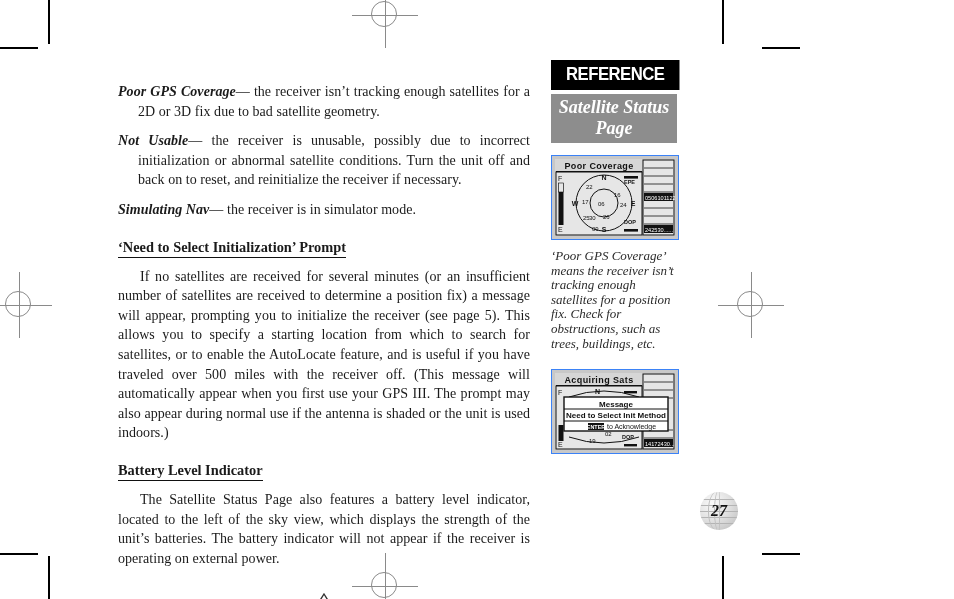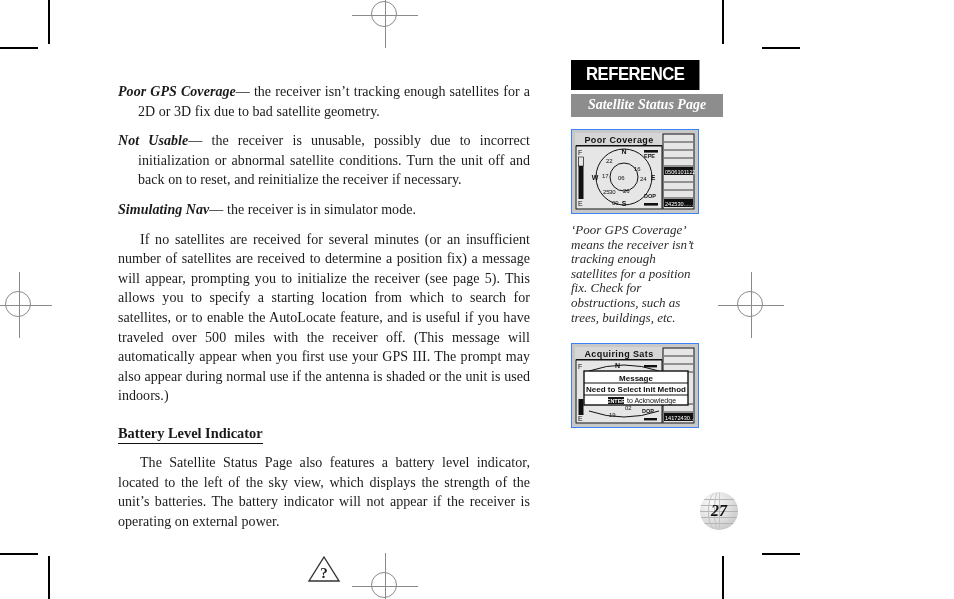--- a/index.html
+++ b/index.html
@@ -71,47 +71,47 @@
   
   .warn-wrap {
     text-align: center;
     margin: 24px 0 12px 0;
   }
   .warn-icon { display: inline-block; line-height: 0; }
 
   
   .side-col {
     position: absolute;
-    left: 571px;
+    left: 551px;
     top: 60px;
     width: 160px;
   }
   .ref-banner {
     width: 128px;
     background: #000000;
     color: #ffffff;
     text-align: center;
     font-family: "Liberation Sans", sans-serif;
     font-weight: bold;
     font-size: 19px;
     letter-spacing: -0.6px;
     padding: 3px 0 5px 0;
     transform: scaleX(0.88);
     transform-origin: left center;
     width: 146px;
   }
   .subbanner {
-    width: 152px;
+    width: 126px;
     background: #8d8d8d;
     color: #ffffff;
     text-align: center;
     font-family: "Liberation Serif", serif;
     font-style: italic;
     font-weight: bold;
-    font-size: 14px;
+    font-size: 18px;
     padding: 3px 0 4px 0;
     margin-top: 4px;
   }
 
   figure.shot {
     margin: 0;
     padding: 0;
   }
   .shot-frame {
     width: 128px;
@@ -204,20 +204,23 @@
   </div>
 
   <div class="body-col">
 
     <p class="para hang"><span class="lead">Poor GPS Coverage</span><span>— the receiver isn’t tracking enough satellites for a 2D or 3D fix due to bad satellite geometry.</span></p>
 
     <p class="para hang"><span class="lead">Not Usable</span><span>— the receiver is unusable, possibly due to incorrect initialization or abnormal satellite conditions. Turn the unit off and back on to reset, and reinitialize the receiver if necessary.</span></p>
 
     <p class="para hang"><span class="lead">Simulating Nav</span><span>— the receiver is in simulator mode.</span></p>
 
+    <div class="subhead-wrap">
+      <h3 class="subhead">‘Need to Select Initialization’ Prompt</h3>
+    </div>
     <p class="para indent">If no satellites are received for several minutes (or an insufficient number of satellites are received to determine a position fix) a message will appear, prompting you to initialize the receiver (see page 5). This allows you to specify a starting location from which to search for satellites, or to enable the AutoLocate feature, and is useful if you have traveled over 500 miles with the receiver off. (This message will automatically appear when you first use your GPS III. The prompt may also appear during normal use if the antenna is shaded or the unit is used indoors.)</p>
 
     <div class="subhead-wrap">
       <h3 class="subhead">Battery Level Indicator</h3>
     </div>
     <p class="para indent">The Satellite Status Page also features a battery level indicator, located to the left of the sky view, which displays the strength of the unit’s batteries. The battery indicator will not appear if the receiver is operating on external power.</p>
 
     <div class="warn-wrap">
       <span class="warn-icon">
         <svg width="34" height="28" viewBox="0 0 34 28">

